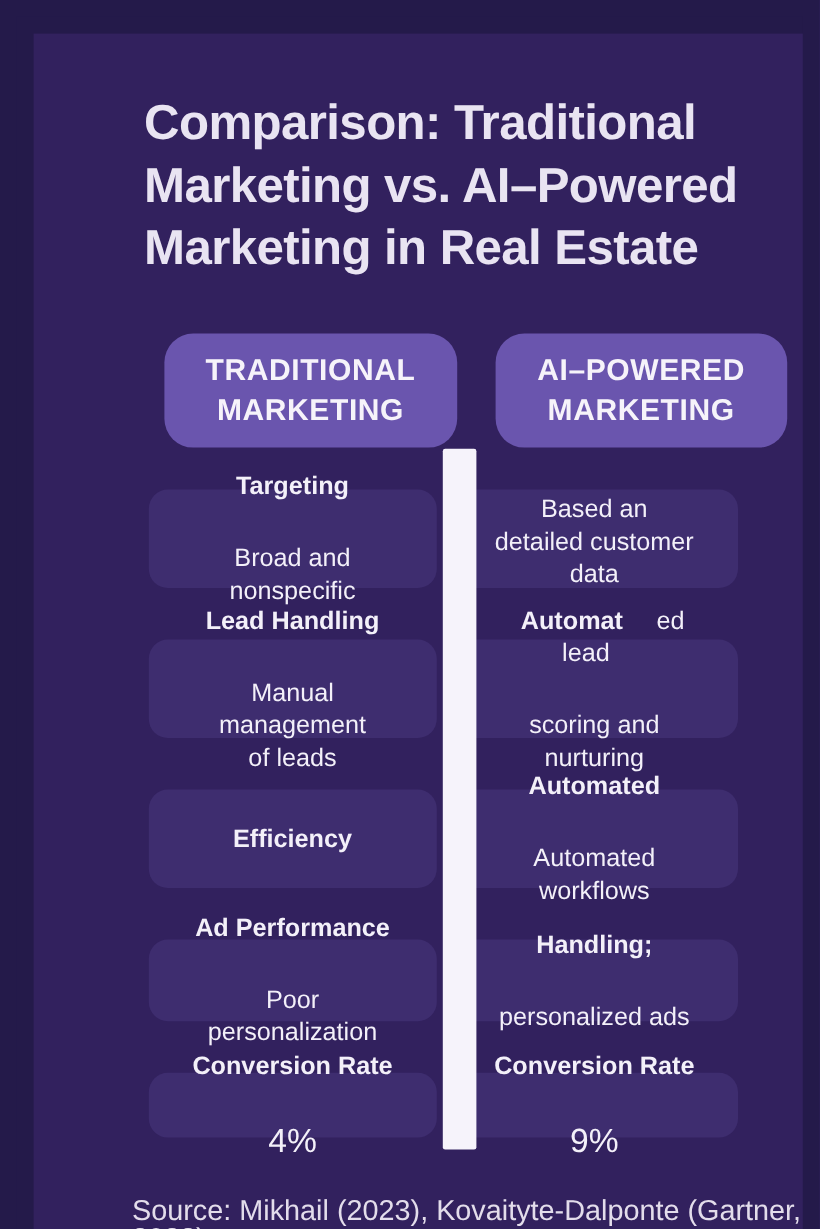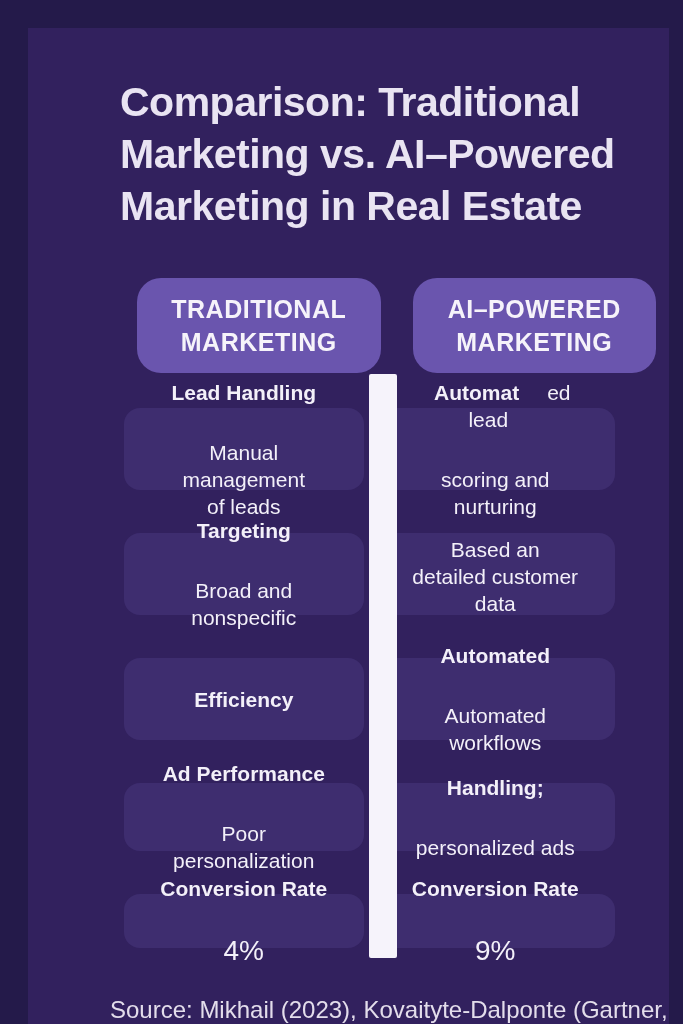--- a/index.html
+++ b/index.html
@@ -108,42 +108,42 @@
 
   <div class="pills">
     <div class="pill">TRADITIONAL
 MARKETING</div>
     <div class="pill">AI–POWERED
 MARKETING</div>
   </div>
 
   <div class="rows">
 
+    <div class="row row-1">
+      <div class="card">
+        <div class="cell-title">Targeting</div>
+        <div class="cell-body">Broad and nonspecific</div>
+      </div>
+      <div class="card">
+        <div class="cell-body">Based an
+detailed customer
+data</div>
+      </div>
+    </div>
+
     <div class="row row-2">
       <div class="card">
         <div class="cell-title">Lead Handling</div>
         <div class="cell-body">Manual management
 of leads</div>
       </div>
       <div class="card">
         <div class="cell-title"><span class="tb">Automat</span><span class="tr">ed lead</span></div>
         <div class="cell-body">scoring and
 nurturing</div>
-      </div>
-    </div>
-
-    <div class="row row-1">
-      <div class="card">
-        <div class="cell-title">Targeting</div>
-        <div class="cell-body">Broad and nonspecific</div>
-      </div>
-      <div class="card">
-        <div class="cell-body">Based an
-detailed customer
-data</div>
       </div>
     </div>
 
     <div class="row row-3">
       <div class="card">
         <div class="cell-title">Efficiency</div>
       </div>
       <div class="card">
         <div class="cell-title">Automated</div>
         <div class="cell-body">Automated

